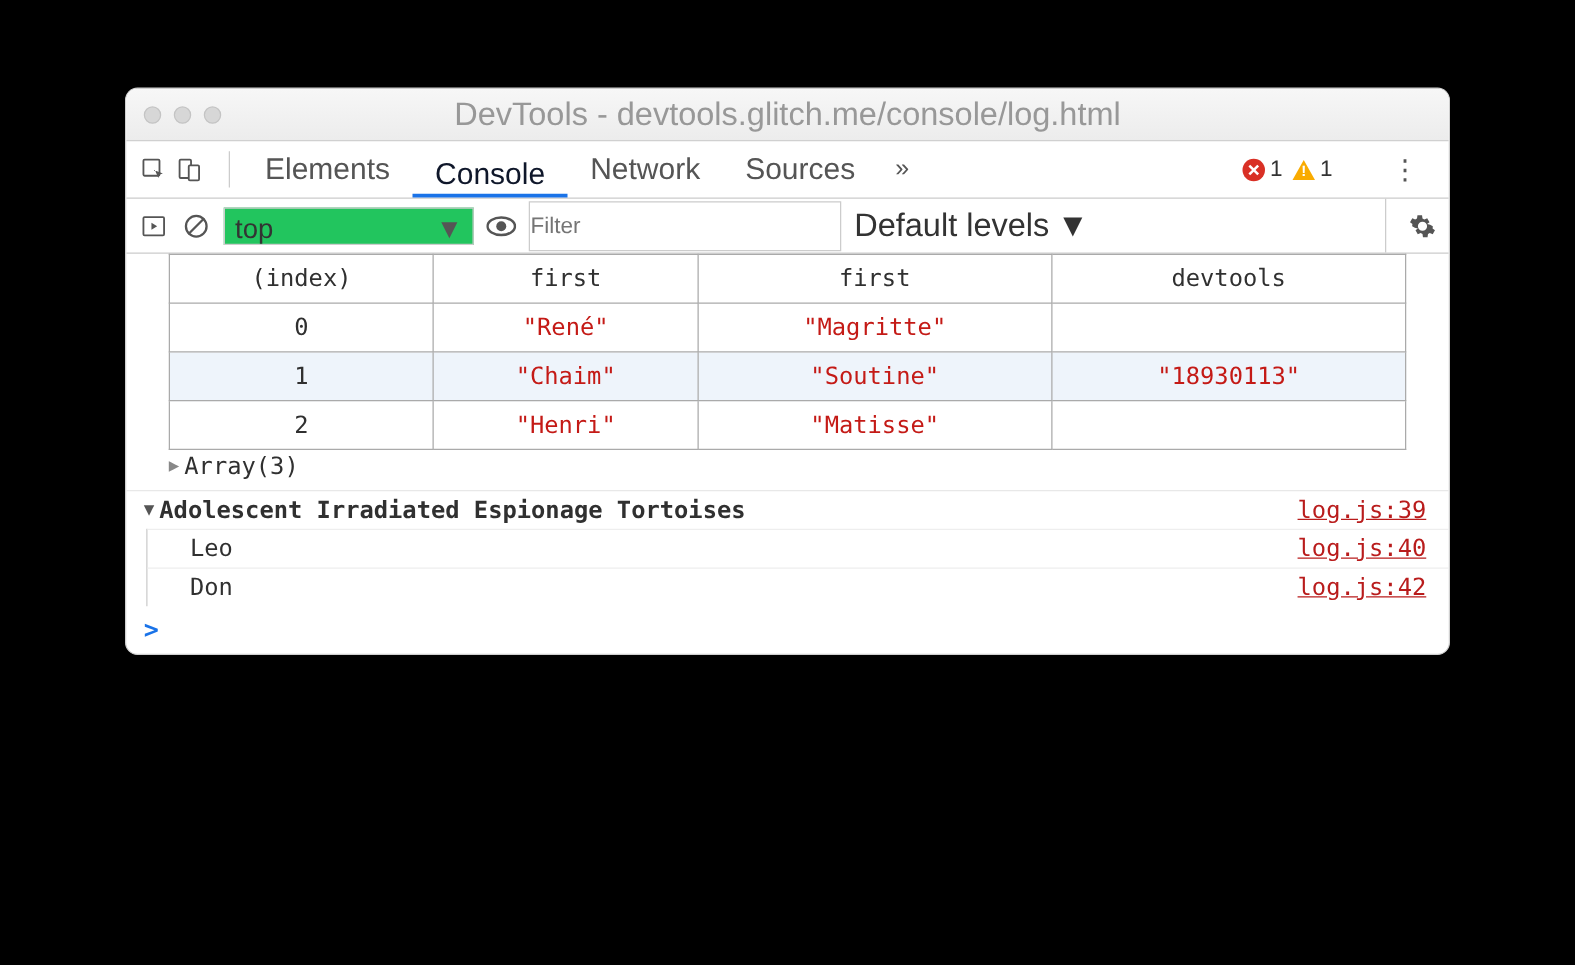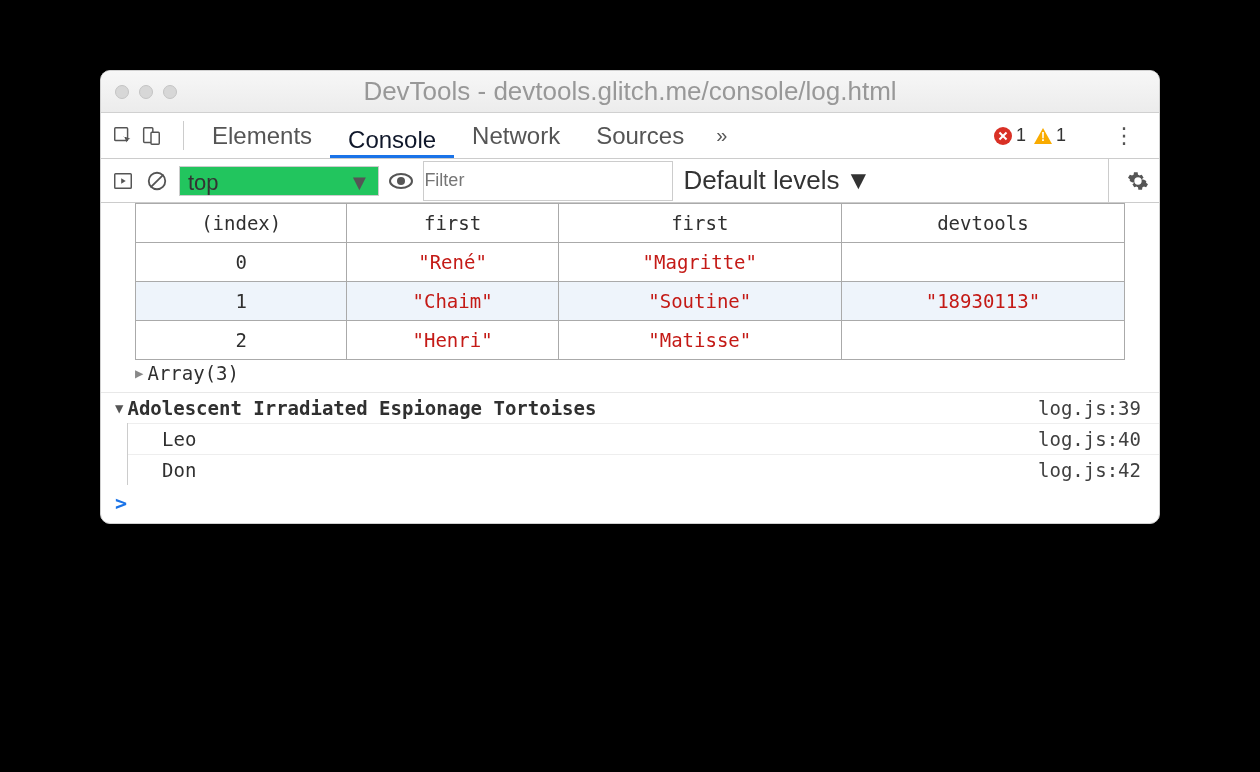--- a/index.html
+++ b/index.html
@@ -113,24 +113,24 @@
     border-top:1px solid #e8e8e8;
     margin-top:6px;
   }
   .group-head {
     display:flex;align-items:center;
     padding:4px 18px 4px 14px;
     font-weight:bold;
   }
   .group-head .tri { color:#555; margin-right:4px; }
   .srcref {
-    margin-left:auto; color:#404040; font-weight:normal;
+    margin-left:auto; color:#b91c1c; text-decoration:underline; font-weight:normal;
     cursor:pointer;
   }
-  .group-body { border-left:1px solid #ccc; margin-left:26px; }
+  .group-body { border-left:1px solid #ccc; margin-left:16px; }
   .grow {
     display:flex; padding:4px 18px 4px 34px;
     border-top:1px solid #eee;
   }
   .prompt { padding:6px 0 0 14px; color:#1a73e8; font-weight:bold; font-size:20px;}
   svg { display:block; }
 </style>
 </head>
 <body>
 

